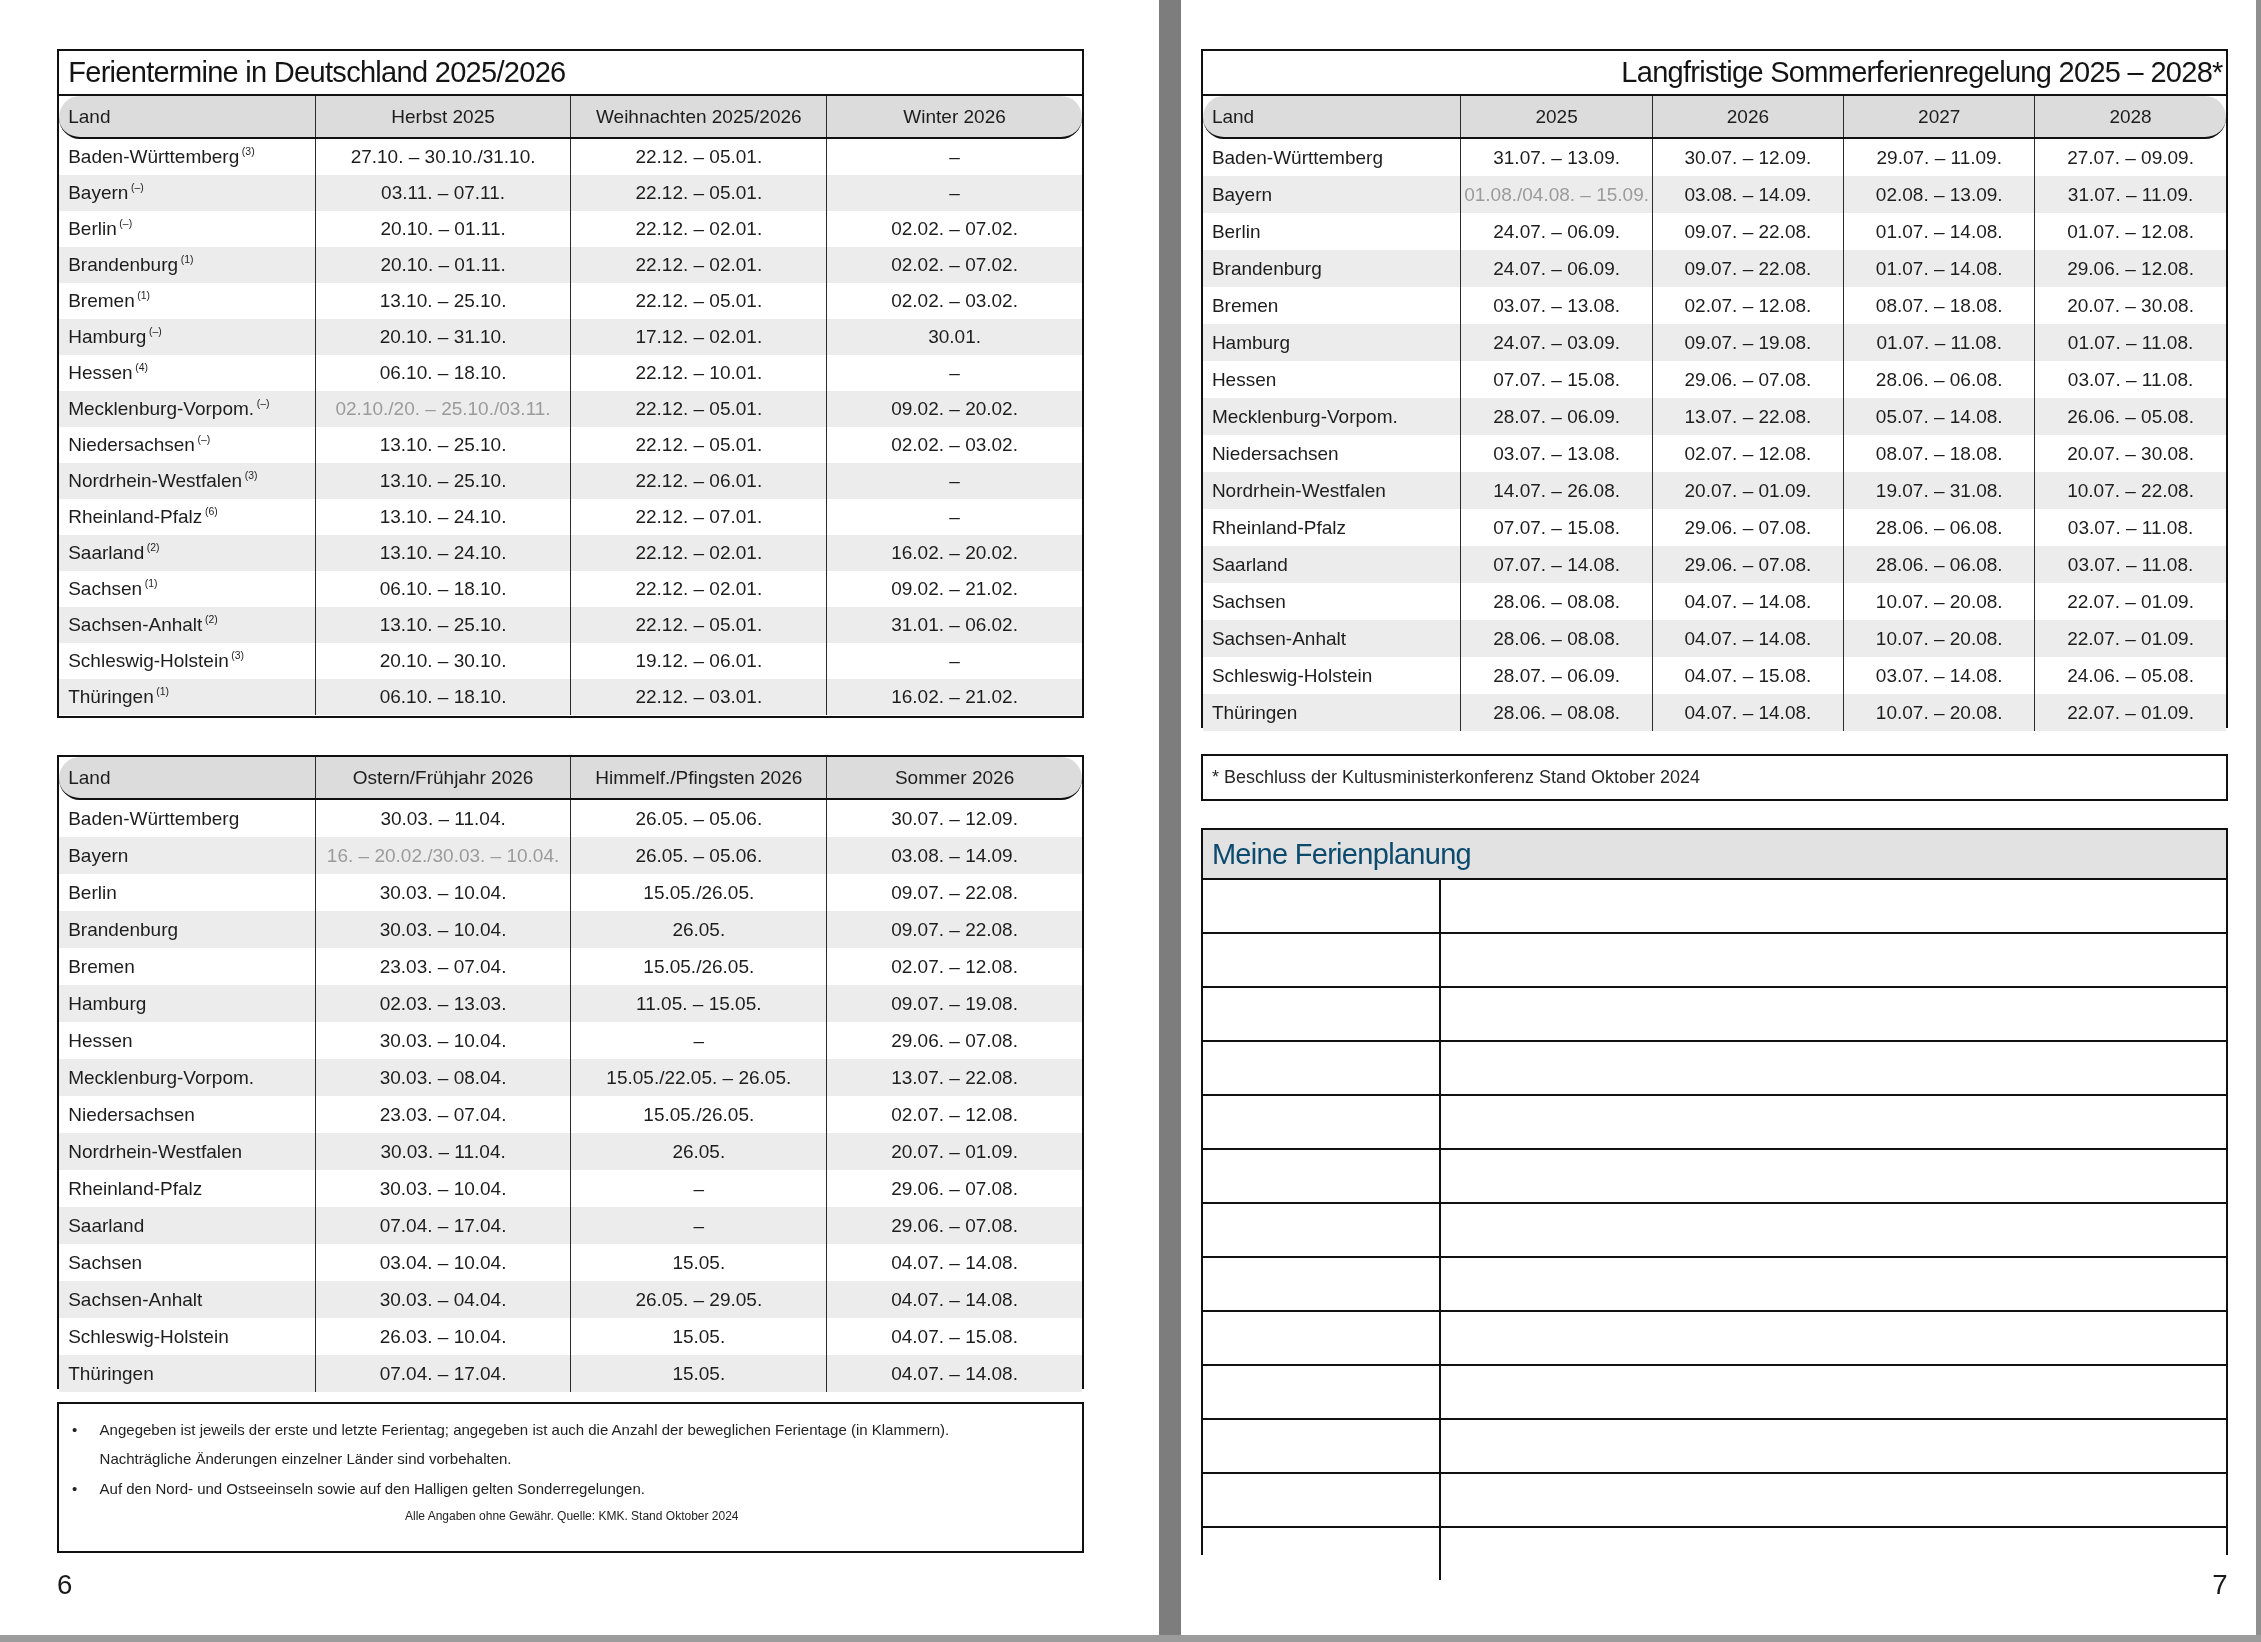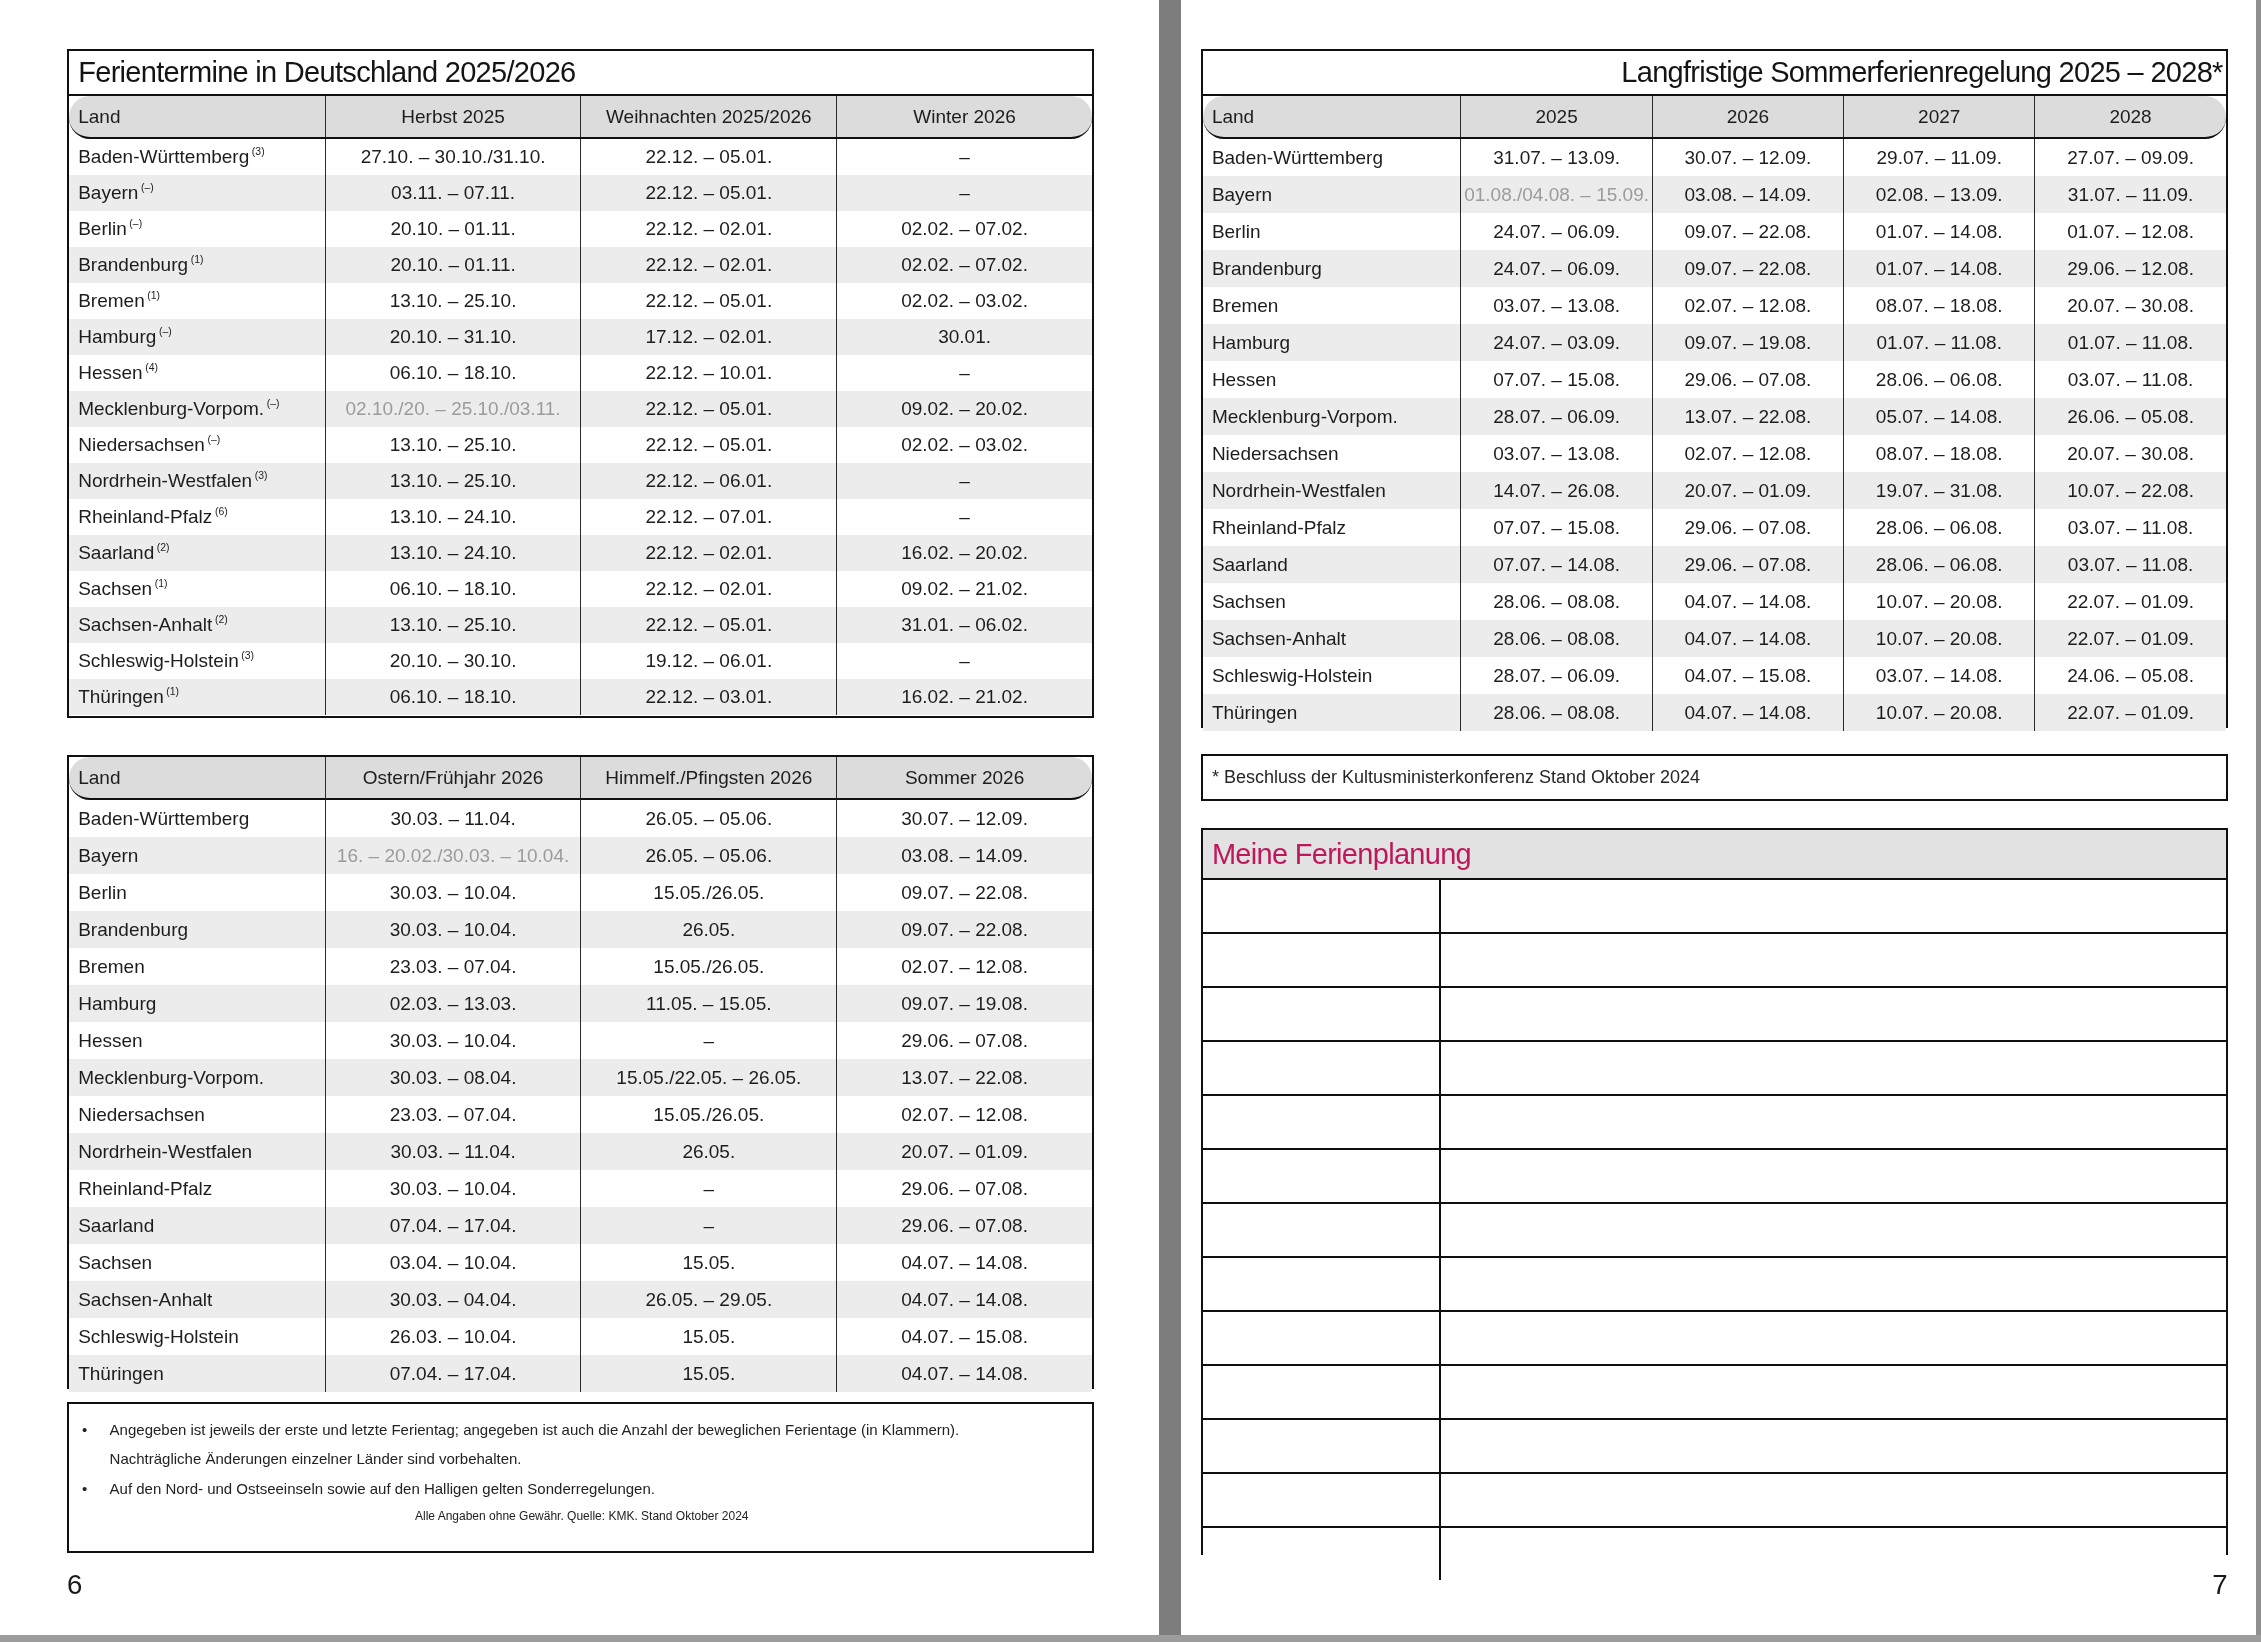--- a/index.html
+++ b/index.html
@@ -1,20 +1,20 @@
 <!DOCTYPE html>
 <html style="font-size:10.5px"><head>
 <meta charset="utf-8">
 <style>
   html,body{margin:0;padding:0;background:#fff;}
   body{width:2261px;height:1643px;position:relative;overflow:hidden;
        font-family:"Liberation Sans",sans-serif;color:#1c1c1c;
        -webkit-font-smoothing:antialiased;}
   .page{position:absolute;top:0;background:#fff;height:1635px;}
-  .page-left{left:16px;width:1029px;}
+  .page-left{left:6px;width:1029px;}
   .page-right{left:1181px;width:1074px;}
   .divider{position:absolute;left:1159px;top:0;width:22px;height:1643px;background:#7d7d7d;}
   .bottom-strip{position:absolute;left:0;top:1635px;width:2261px;height:7.9px;background:#9c9c9c;}
   .right-strip{position:absolute;left:2256px;top:0;width:5.3px;height:1635px;background:#8f8f8f;}
 
   .abs{position:absolute;box-sizing:border-box;}
 
   
   .title-box{border:2.6px solid #101010;height:47px;display:flex;align-items:center;
              font-size:29px;letter-spacing:-0.7px;color:#141414;background:#fff;}
@@ -47,21 +47,21 @@
   .fnbox-left{padding:17px 6.6px 0 13px;}
   .fn-row{display:flex;font-size:15px;color:#222;margin-bottom:10.5px;line-height:1.25;}
   .fn-bullet{width:27.6px;flex:none;text-align:left;}
   .fn-source{text-align:center;font-size:12px;color:#222;margin-top:0;padding-right:3.9px;}
   .fnbox-right{display:flex;align-items:center;padding-left:9.2px;font-size:18px;color:#262626;}
 
   
   .planner{border:2.6px solid #101010;background:#fff;}
   .planner-title{height:48px;background:#e2e2e2;border-bottom:2px solid #101010;
                  display:flex;align-items:center;padding-left:9.2px;font-size:29px;
-                 letter-spacing:-0.7px;color:#be185d;}
+                 letter-spacing:-0.7px;color:#0c4a6e;}
   .ptr{display:flex;height:52px;background:#fff;}
   .ptr + .ptr{border-top:2px solid #101010;}
   .ptd-left{width:23.3%;border-right:2px solid #101010;box-sizing:border-box;}
   .ptd-right{flex:1;}
 
   .page-num{position:absolute;font-size:27.6px;color:#1a1a1a;}
 </style>
 </head>
 <body>
 

